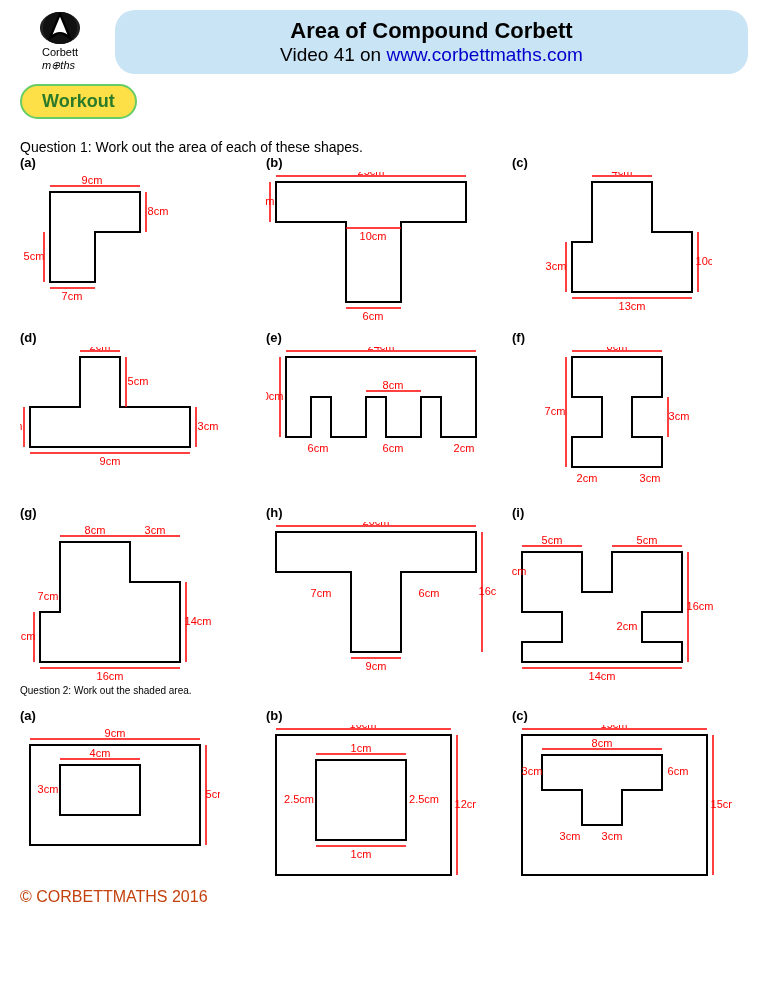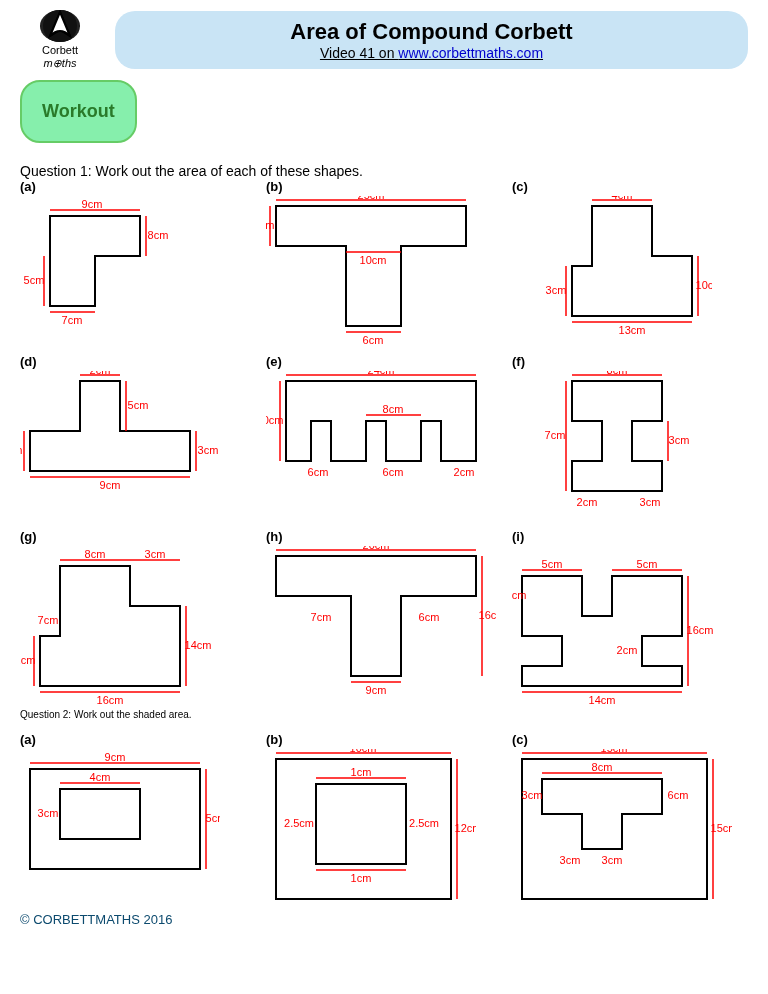--- a/index.html
+++ b/index.html
@@ -30,48 +30,46 @@
       height: 40px;
       border-radius: 50%;
       background: #222;
       display: flex;
       align-items: center;
       justify-content: center;
       overflow: hidden;
     }
     .logo-text {
       font-size: 11px;
-      text-align: center;
       line-height: 1.2;
       margin-top: 2px;
     }
     .logo-text span { font-style: italic; }
     .title-box {
       background: #c9e4f5;
       border-radius: 20px;
       padding: 8px 30px;
       text-align: center;
       flex: 1;
     }
     .title-box h1 {
       font-size: 22px;
       font-weight: bold;
       color: #000;
     }
     .title-box p {
-      font-size: 14px;
+      font-size: 19px;
       color: #000;
-      text-decoration: underline;
     }
     .title-box a { color: #0000cc; }
     .workout-badge {
-      background: #86efac;
+      background: #fde047;
       border: 2px solid #6c6;
       border-radius: 20px;
-      padding: 19px 20px;
+      padding: 5px 20px;
       display: inline-block;
       font-size: 18px;
       color: #2a7a2a;
       font-weight: bold;
       margin-bottom: 15px;
     }
     .question-label {
       font-size: 14px;
       margin-bottom: 0;
       margin-top: 5px;
@@ -110,22 +108,22 @@
       margin-bottom: 12px;
       margin-top: 7px;
     }
     .shaded-grid {
       display: grid;
       grid-template-columns: 1fr 1fr 1fr;
       gap: 15px 10px;
     }
     .footer {
       margin-top: 20px;
-      font-size: 13px;
-      color: #0c4a6e;
+      font-size: 16px;
+      color: #c2410c;
     }
   </style>
 </head>
 <body>
 
 
 
 
 <div class="header">
   <div class="logo">

